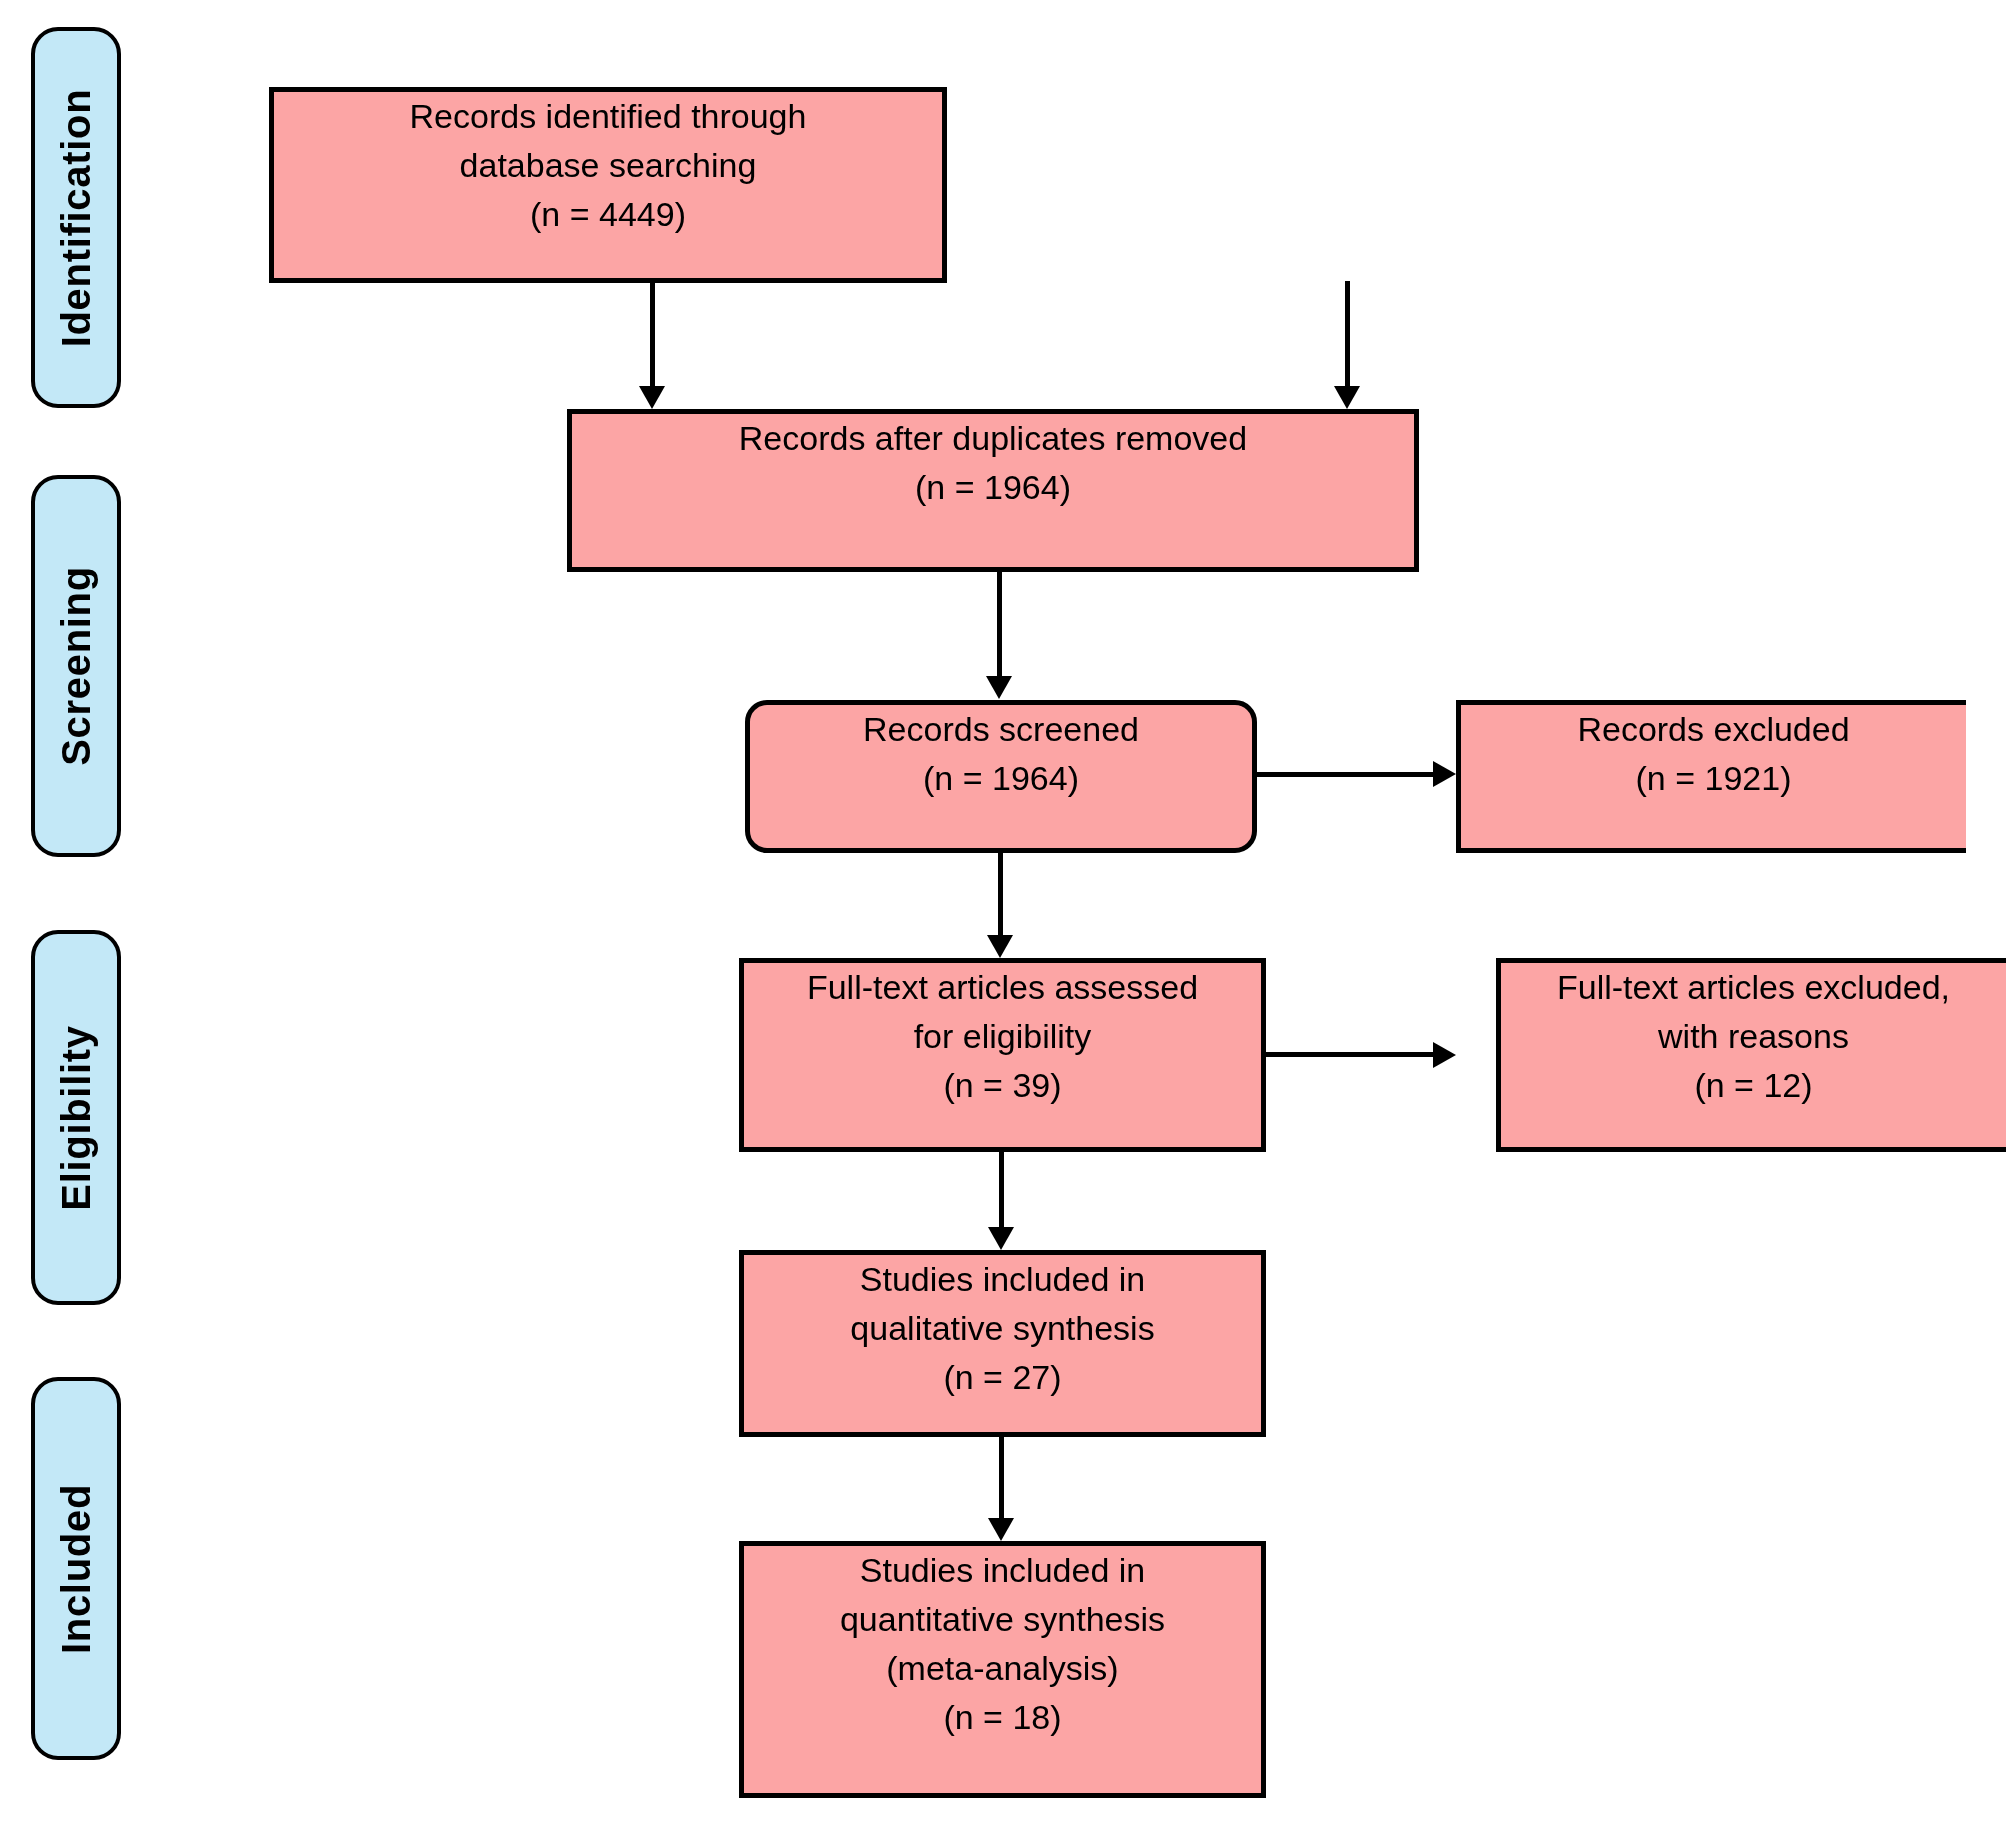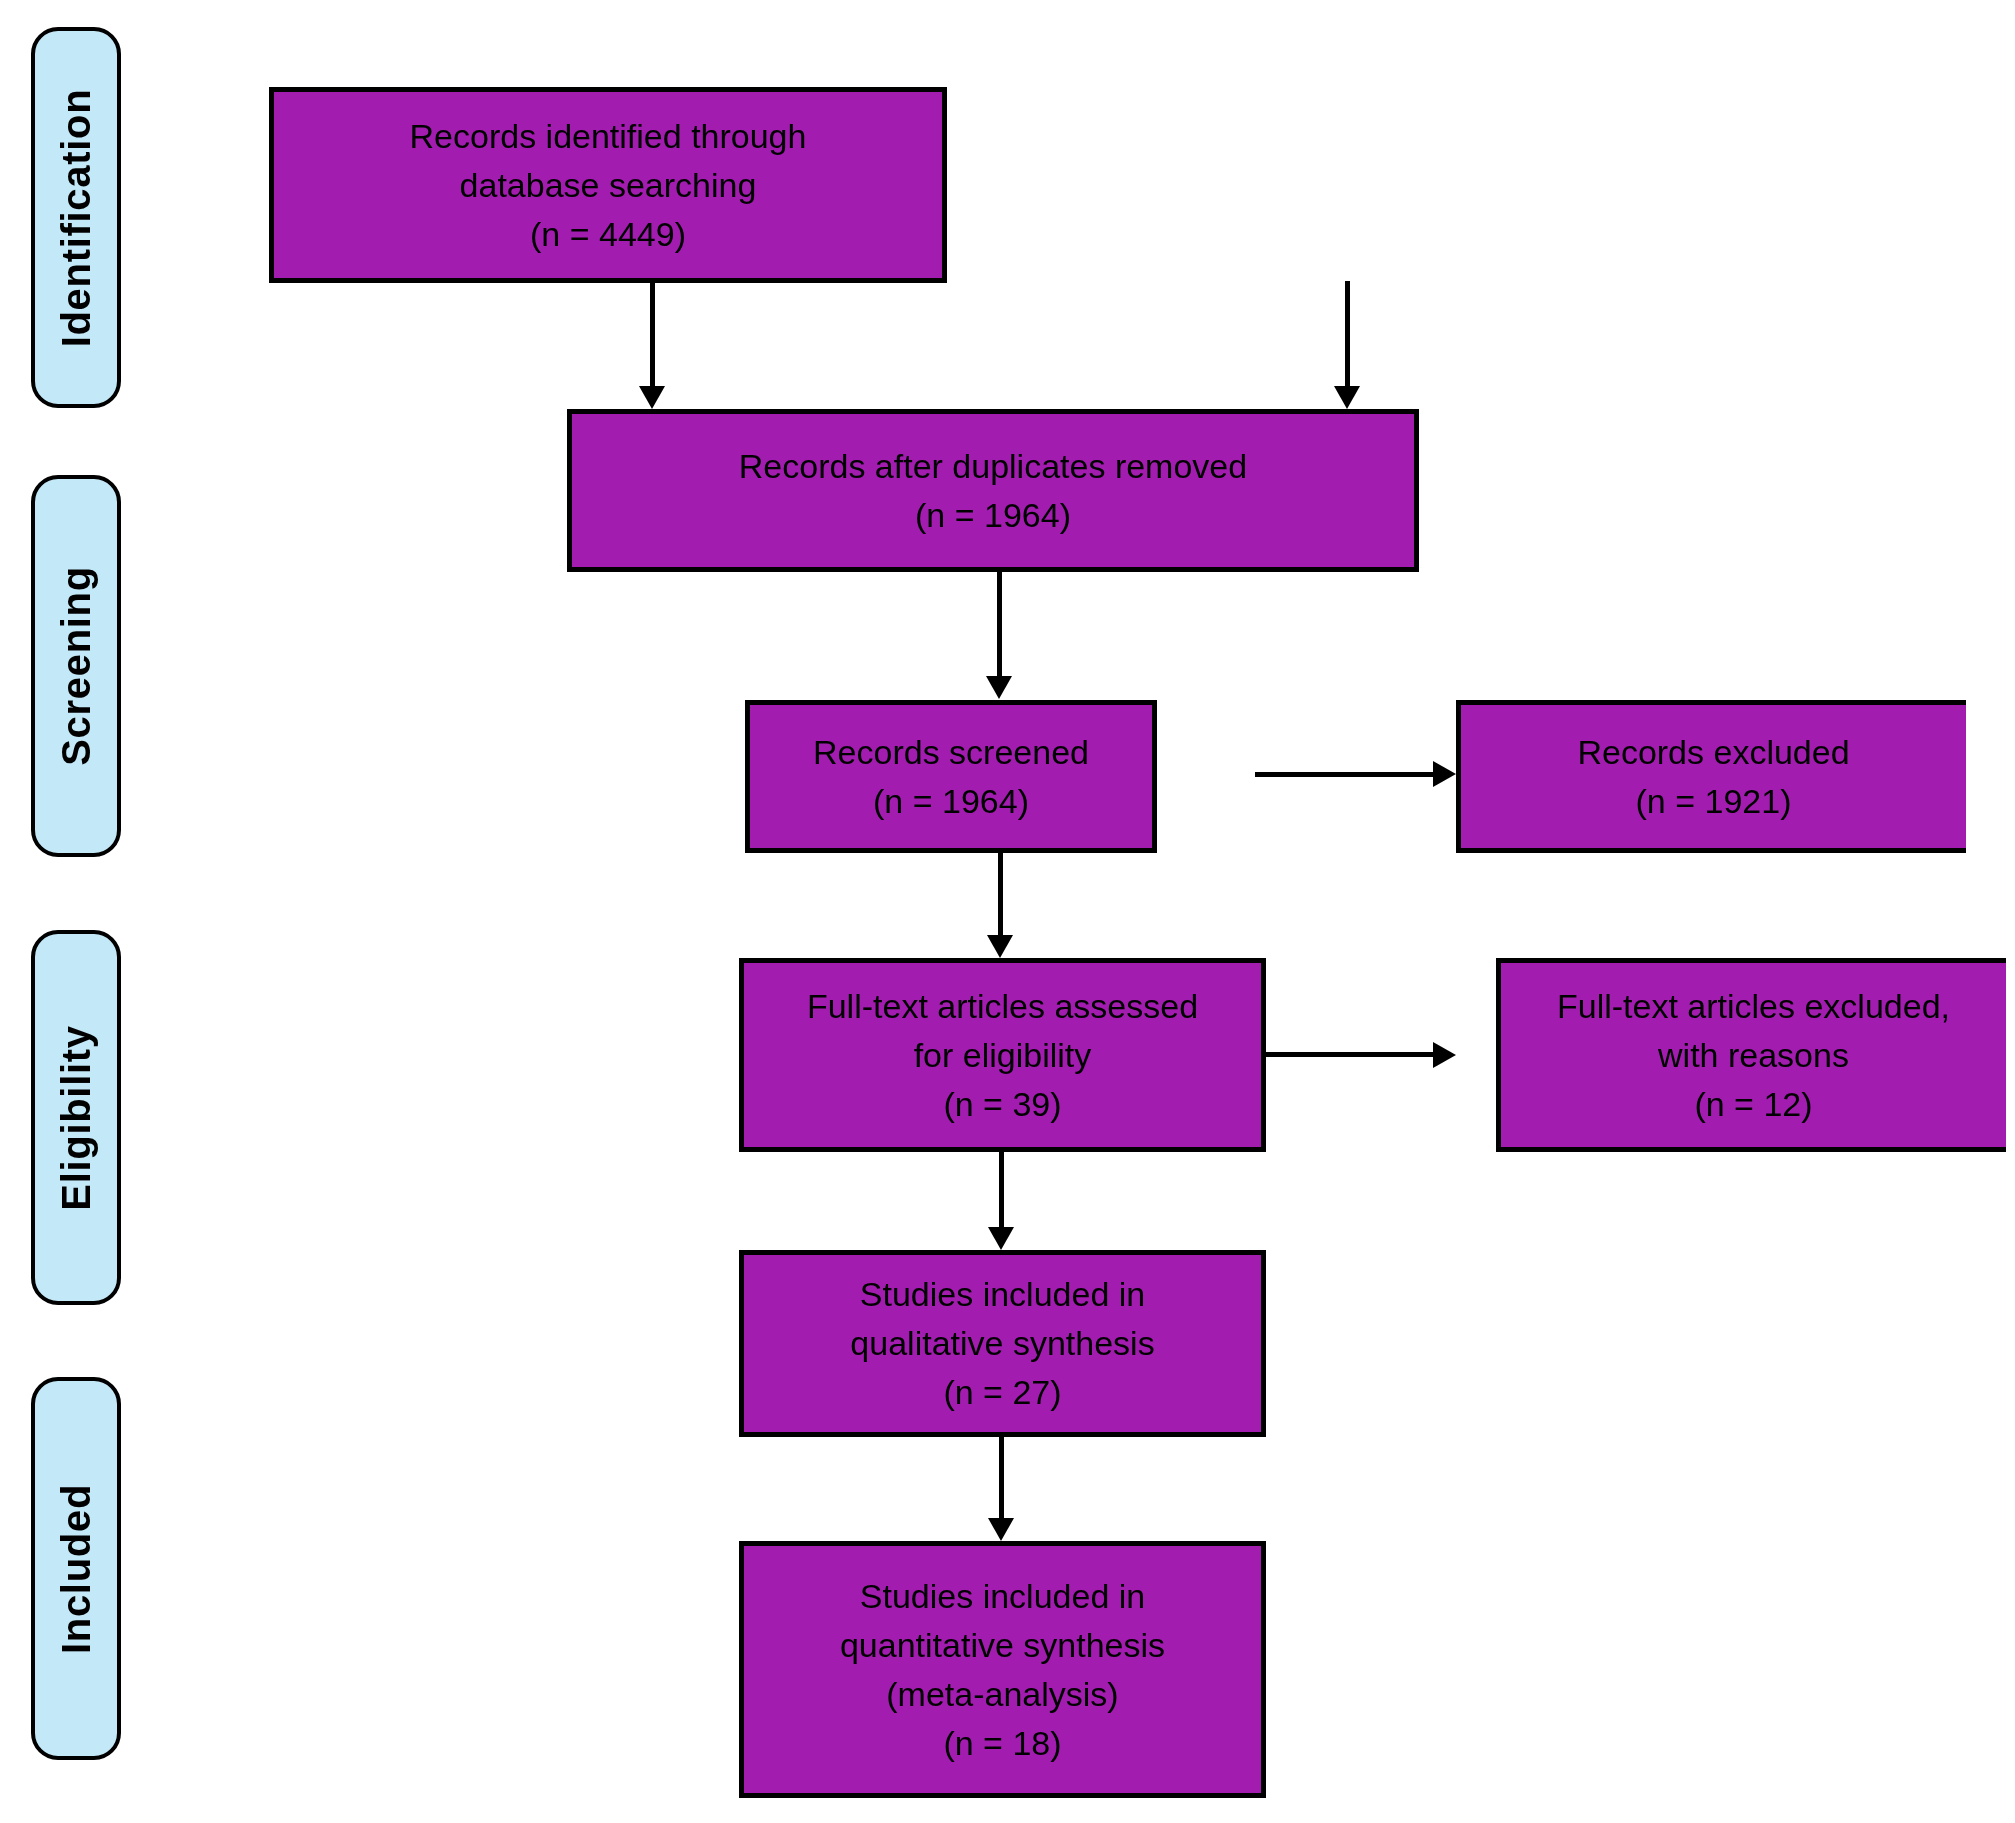--- a/index.html
+++ b/index.html
@@ -34,38 +34,38 @@
     letter-spacing: 0.7px;
   }
   #stage-identification { top: 27px;   height: 381px; }
   #stage-screening      { top: 475px;  height: 382px; }
   #stage-eligibility    { top: 930px; height: 375px; }
   #stage-included       { top: 1377px; height: 383px; }
 
   
   .fbox {
     position: absolute;
-    background: #a21caf;
+    background: #fca5a5;
     border: 5.4px solid #000000;
     box-sizing: border-box;
     display: flex;
-    align-items: center;
+    align-items: flex-start;
     justify-content: center;
     text-align: center;
     font-size: 34px;
     line-height: 49px;
     white-space: pre-line;
     padding: 0 6.8px;
   }
   .fbox.clipped { border-right: none; }
 
   #box-records-identified    { left: 269px;  top: 87px;  width: 678px;  height: 196px; }
   #box-additional-records    { left: 1047px; top: 87px;  width: 683px; height: 196px; }
   #box-duplicates-removed    { left: 567px;  top: 409px;  width: 852px; height: 163px; }
-  #box-records-screened      { left: 745px; top: 700px; width: 412px;  height: 153px; }
+  #box-records-screened      { left: 745px; top: 700px; width: 512px;  height: 153px; border-radius: 22px; }
   #box-records-excluded      { left: 1456px; top: 700px; width: 510px;  height: 153px; }
   #box-fulltext-assessed     { left: 739px; top: 958px; width: 527px;  height: 194px; }
   #box-fulltext-excluded     { left: 1456px; top: 958px; width: 510px;  height: 194px; margin-left: 40px; }
   #box-qualitative-included  { left: 739px; top: 1250px; width: 527px;  height: 187px; }
   #box-quantitative-included { left: 739px; top: 1541px; width: 527px;  height: 257px; }
 
   
   .vline, .hline { position: absolute; background: #000000; }
   .vline { width: 5.4px; }
   .hline { height: 5.4px; }

